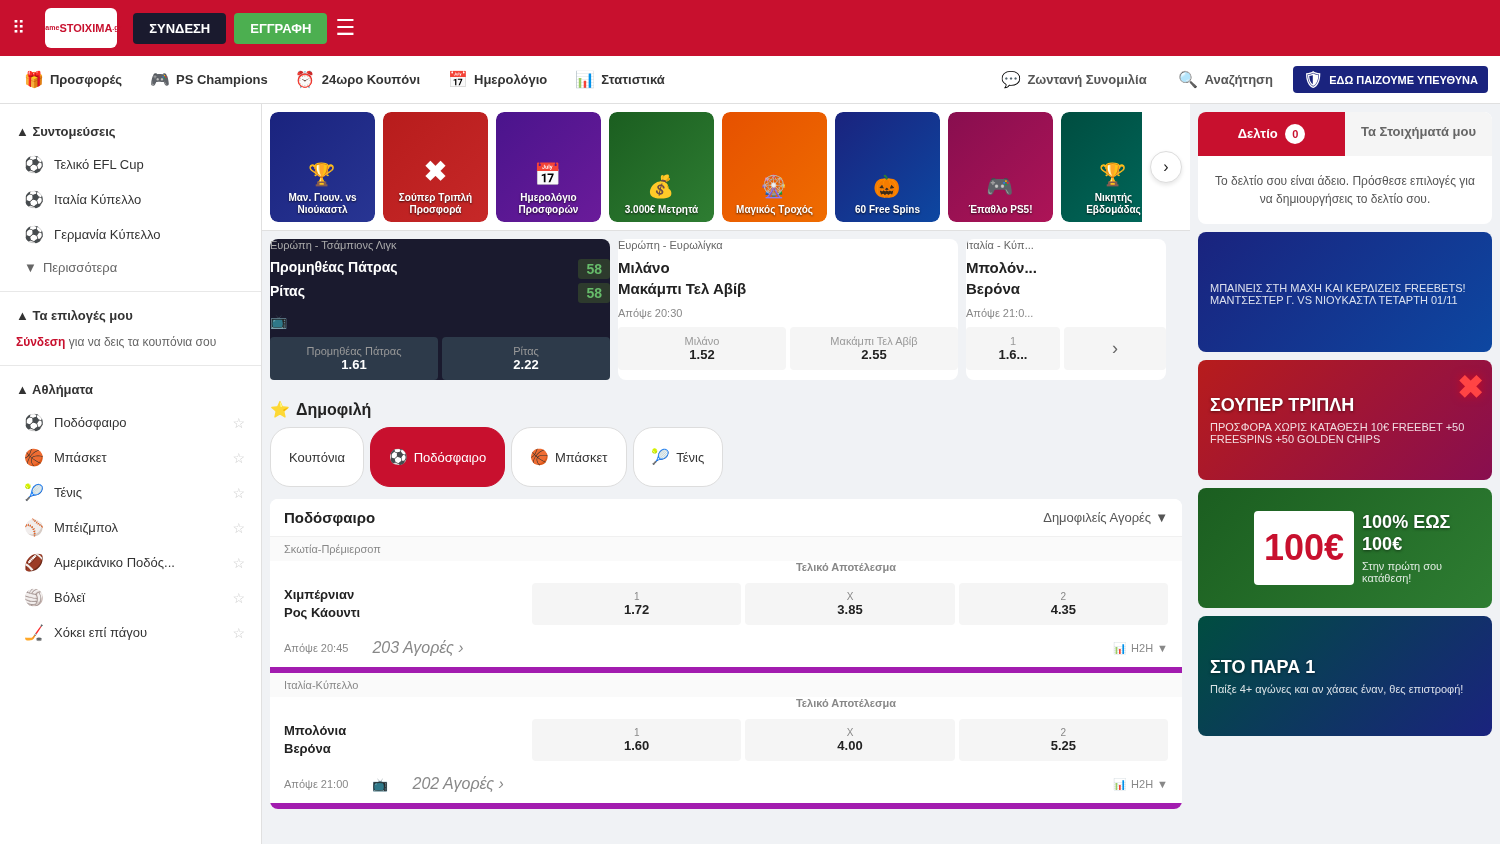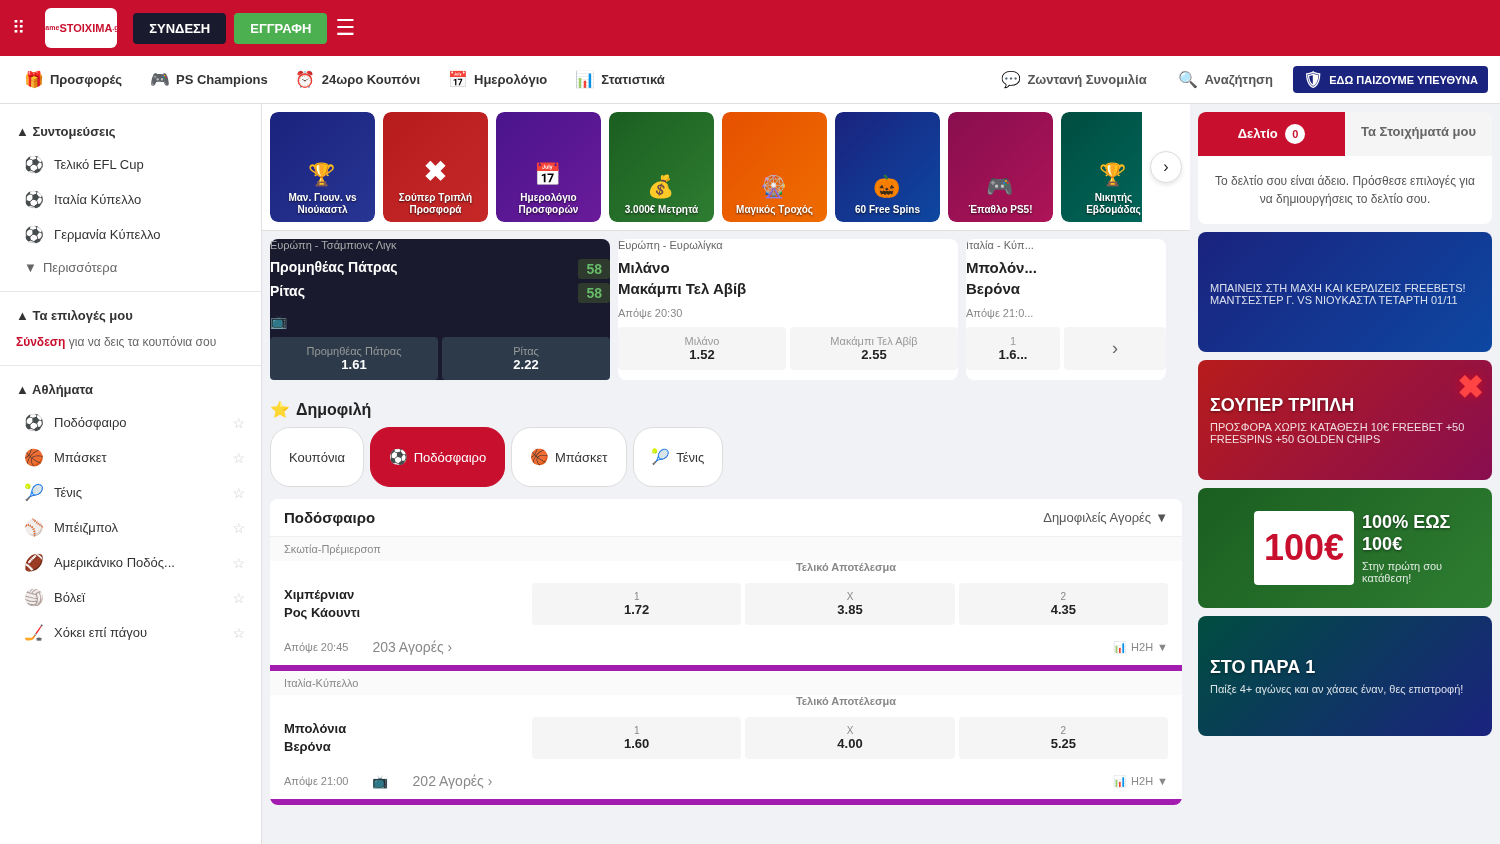--- a/index.html
+++ b/index.html
@@ -376,21 +376,21 @@
     }
     .odds-btn .odds-label { font-size: 10px; color: #888; display: block; }
     .odds-btn .odds-value { font-size: 13px; font-weight: 700; color: #222; }
     .match-meta-row {
       display: flex;
       align-items: center;
       padding: 4px 14px 10px;
       gap: 24px;
     }
     .match-time-info { font-size: 11px; color: #888; }
-    .match-markets-count { font-size: 14px; color: #888; cursor: pointer; }
+    .match-markets-count { font-size: 16px; color: #888; cursor: pointer; font-style: italic; }
     .match-h2h { margin-left: auto; display: flex; align-items: center; gap: 4px; font-size: 11px; color: #888; cursor: pointer; }
 
     
     .right-panel {
       width: 310px;
       background: #f0f2f5;
       flex-shrink: 0;
       padding: 8px;
       display: flex;
       flex-direction: column;

